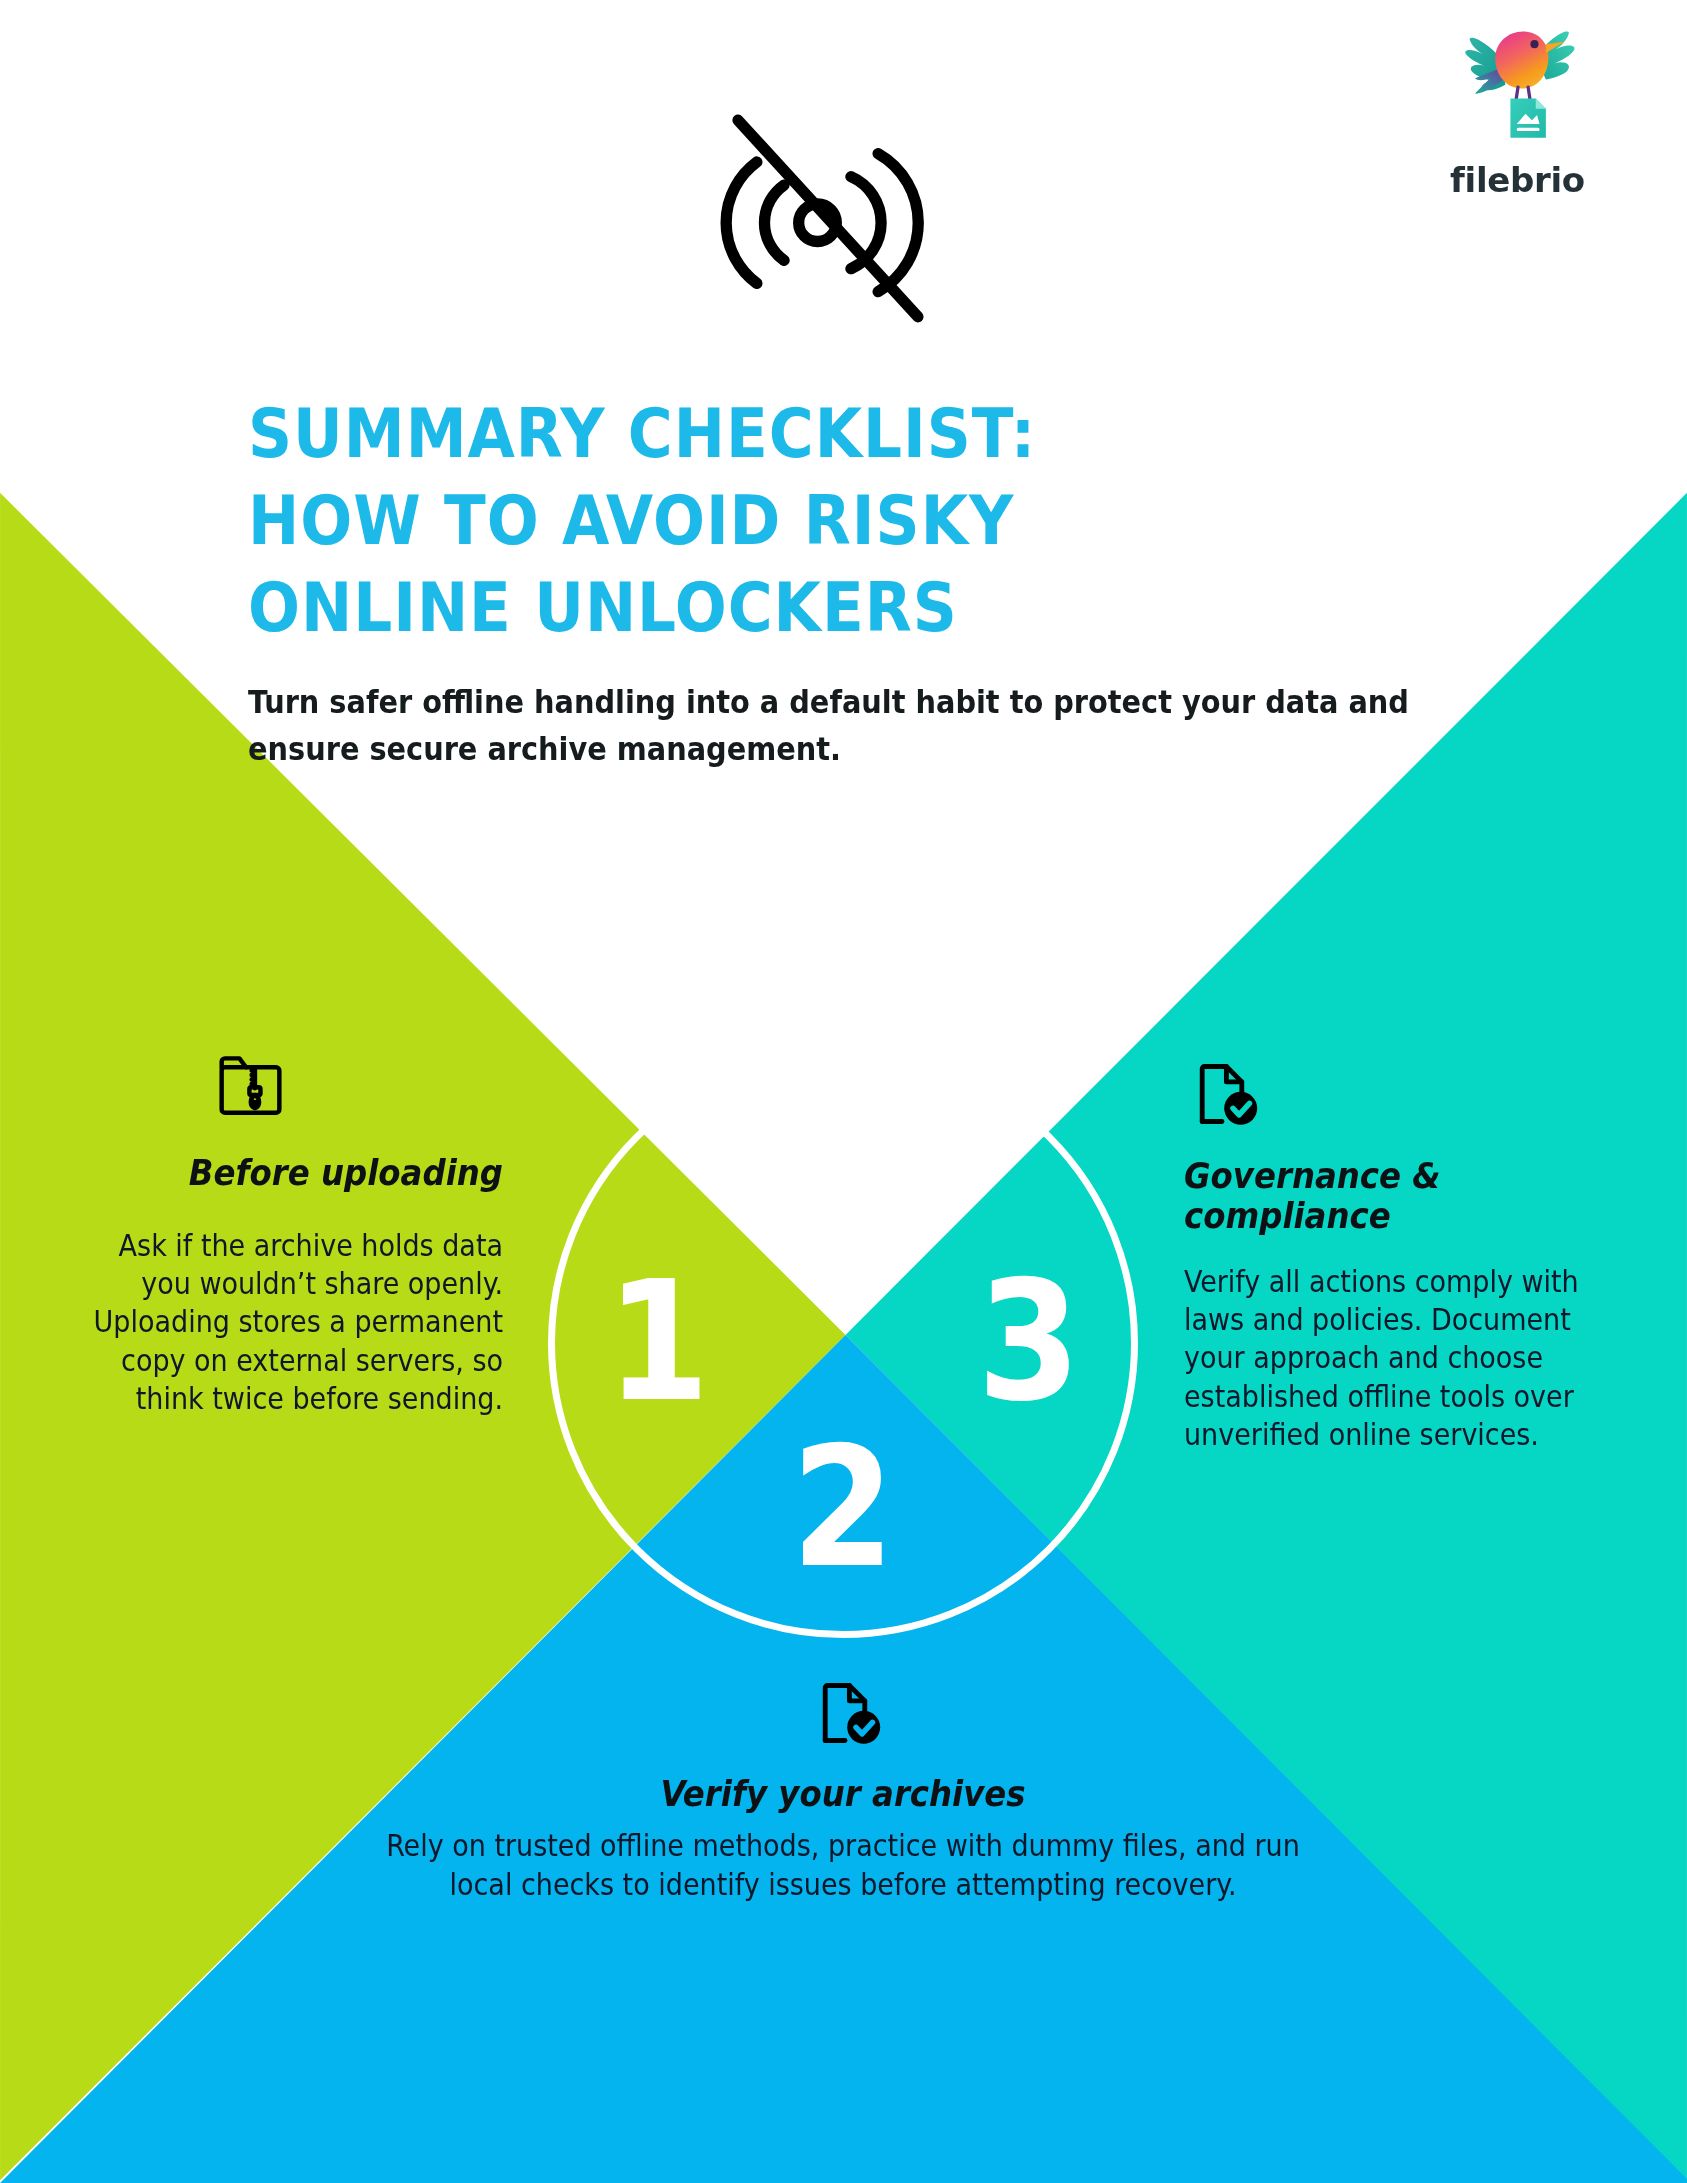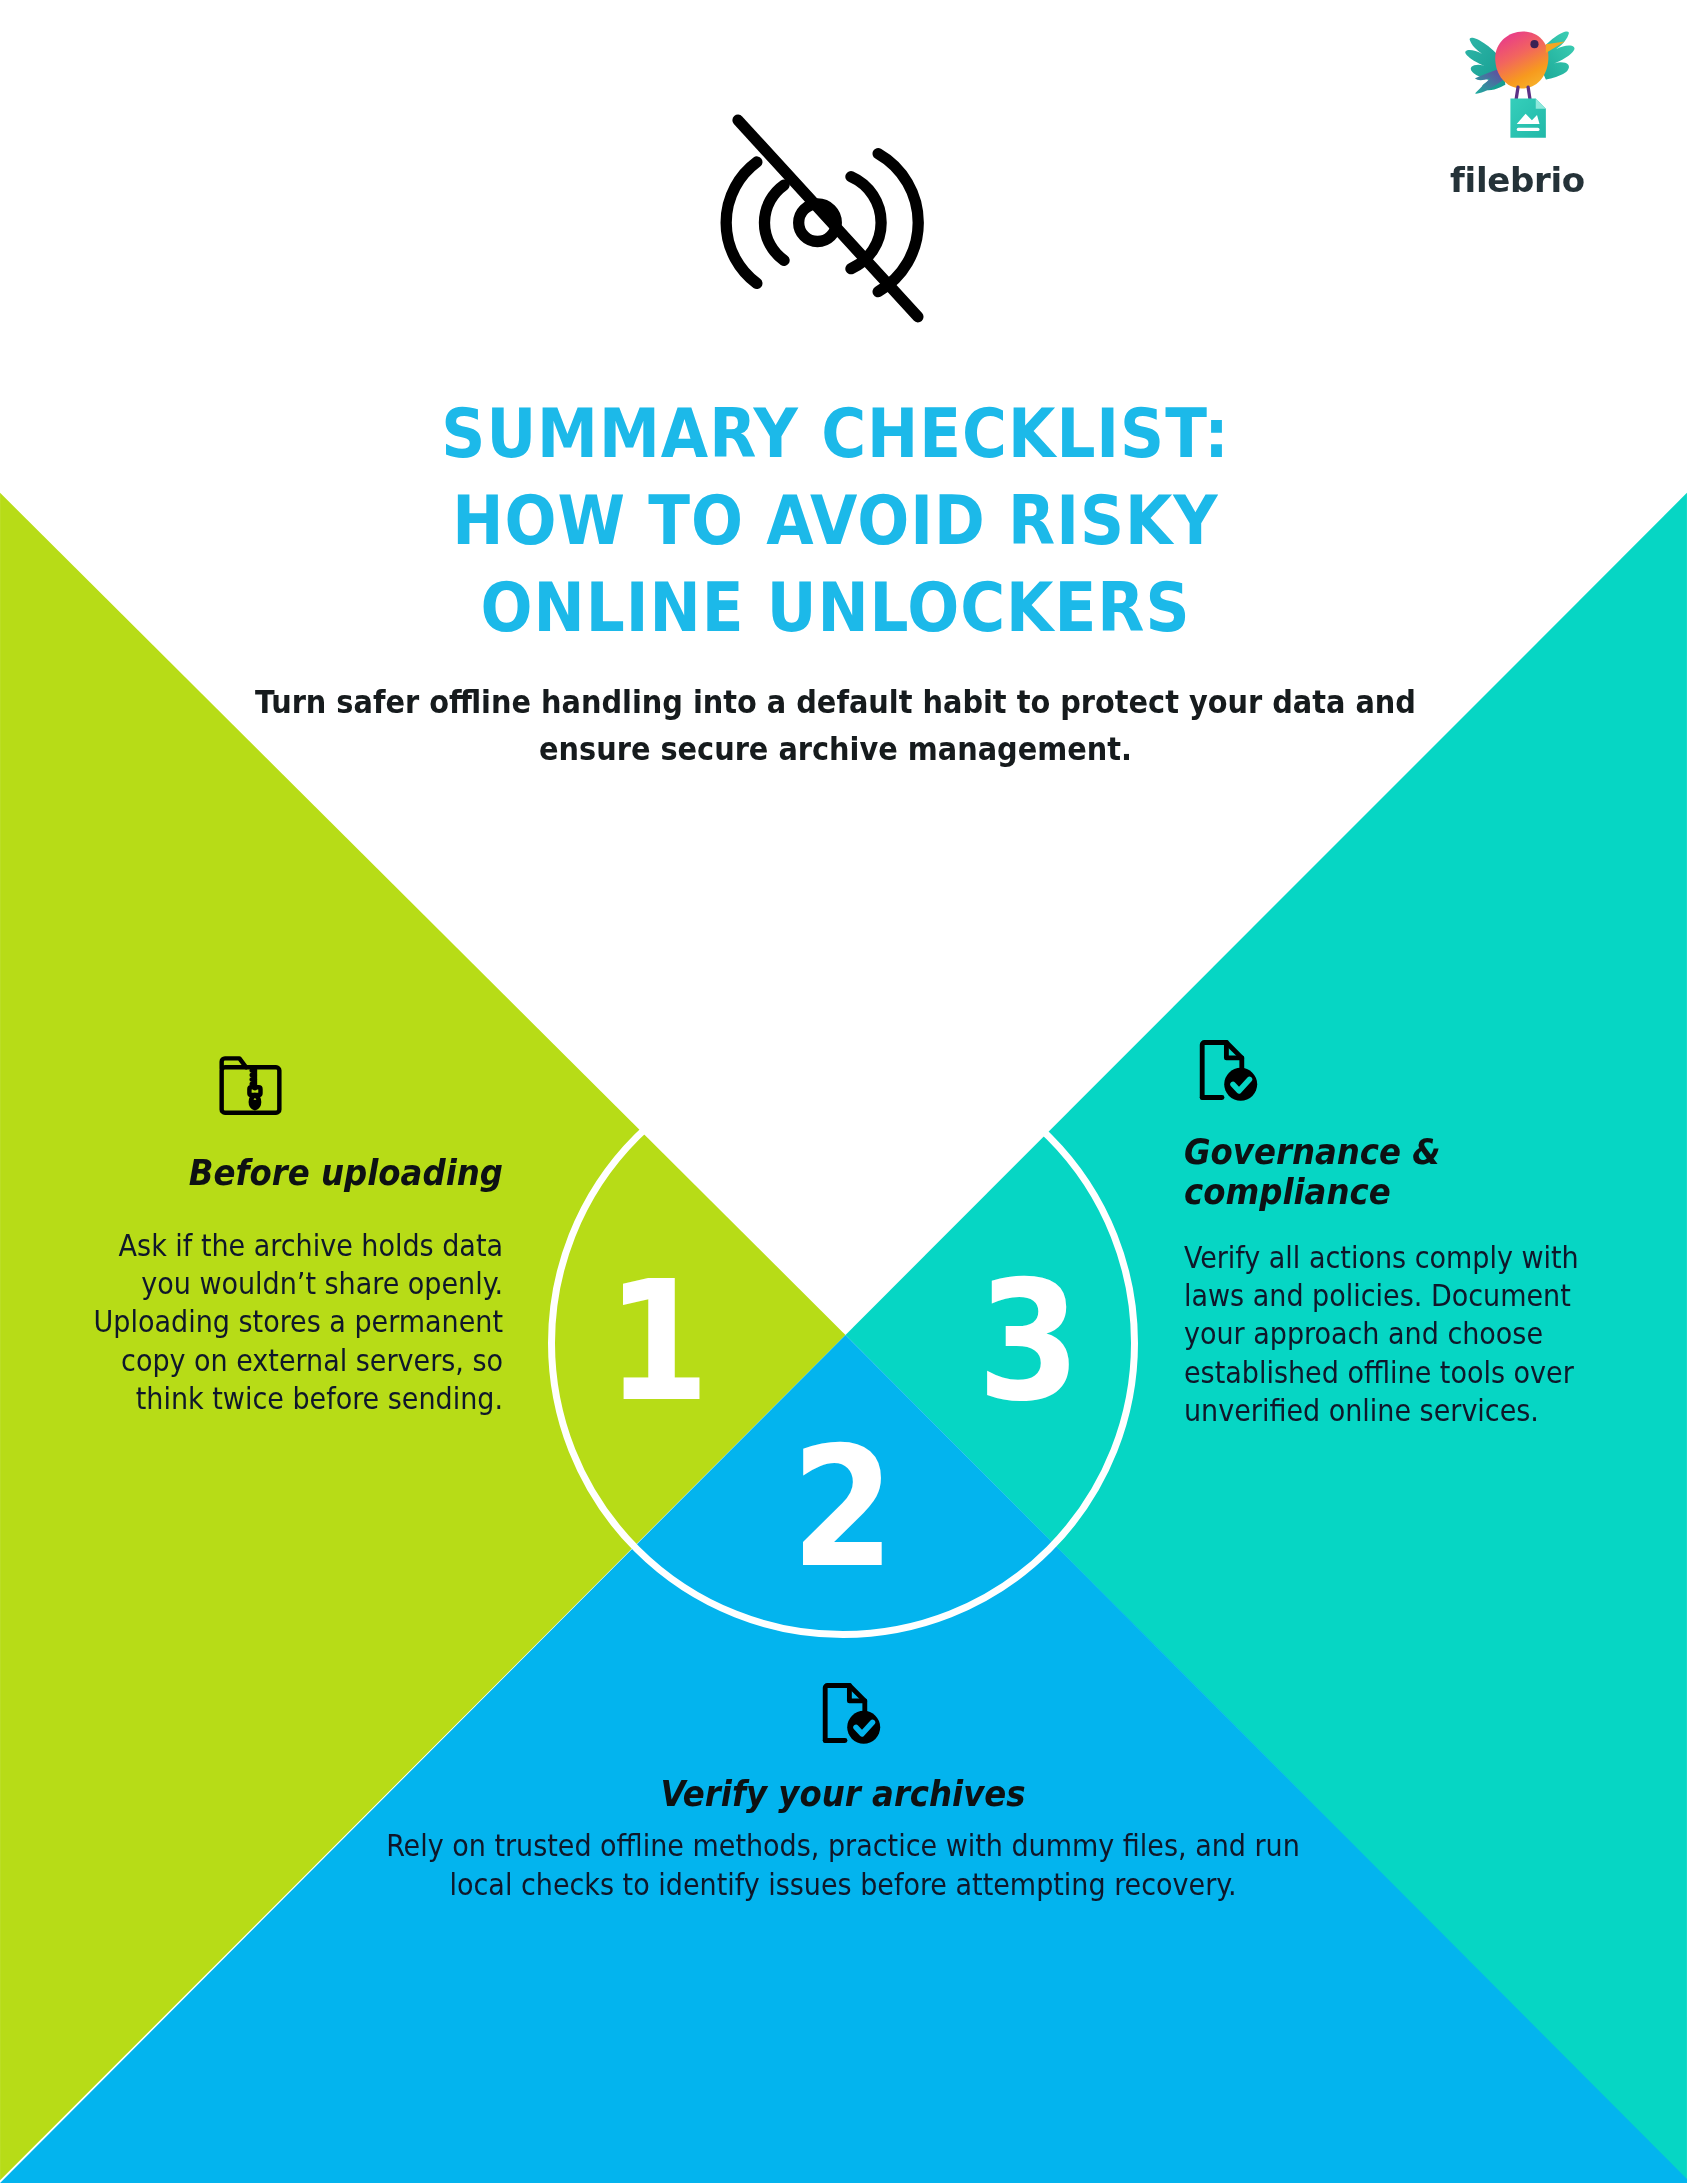--- a/index.html
+++ b/index.html
@@ -25,22 +25,22 @@
     font-family:"DejaVu Sans", sans-serif;
     font-weight:bold; font-size:34px; color:#243238;
     letter-spacing:-0.3px; margin-top:1.3px;
   }
 
   
   #topicon{ position:absolute; left:685px; top:93px; width:265px; height:251px; }
 
   
   #header{
-    position:absolute; left:240px; top:390px; width:1191px;
-    text-align:center;
+    position:absolute; left:248px; top:390px; width:1191px;
+    text-align:left;
   }
   #title{
     font-family:"DejaVu Sans Condensed","Liberation Sans Narrow","Liberation Sans", sans-serif;
     font-weight:bold;
     font-size:68px;
     line-height:1.28;
     letter-spacing:1px;
     color:#1CB9E9;
     text-transform:uppercase;
     white-space:pre-line;
@@ -92,21 +92,21 @@
     white-space:pre-line;
   }
 
   
   #step1{ left:66px; top:1052px; width:437px; text-align:right; }
   #step1 .iconwrap{ text-align:center; padding-right:69px; }
   #step1 h2{ font-size:36px; margin-top:33px; line-height:1.1; }
   #step1 p{ font-size:30px; line-height:1.28; margin-top:34px; }
 
   
-  #step3{ left:1184px; top:1037px; width:437px; text-align:left; }
+  #step3{ left:1184px; top:1061px; width:437px; text-align:left; }
   #step3 .iconwrap{ text-align:left; padding-left:9.3px; }
   #step3 h2{ font-size:36px; margin-top:26.5px; line-height:1.12; white-space:pre-line; }
   #step3 p{ font-size:30px; line-height:1.28; margin-top:26.5px; }
 
   
   #step2{ left:380px; top:1680px; width:926px; text-align:center; }
   #step2 .iconwrap{ text-align:center; padding-left:14.6px; }
   #step2 h2{ font-size:36px; margin-top:25px; }
   #step2 p{ font-size:30px; line-height:1.3; margin-top:12px;text-align:center; }
 </style>

